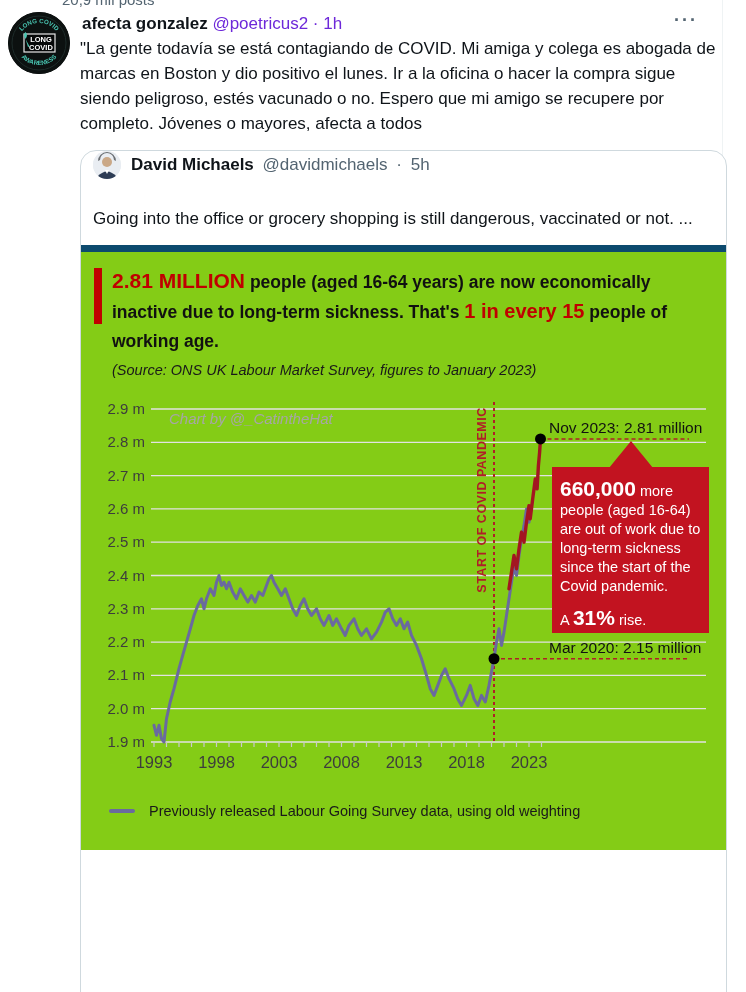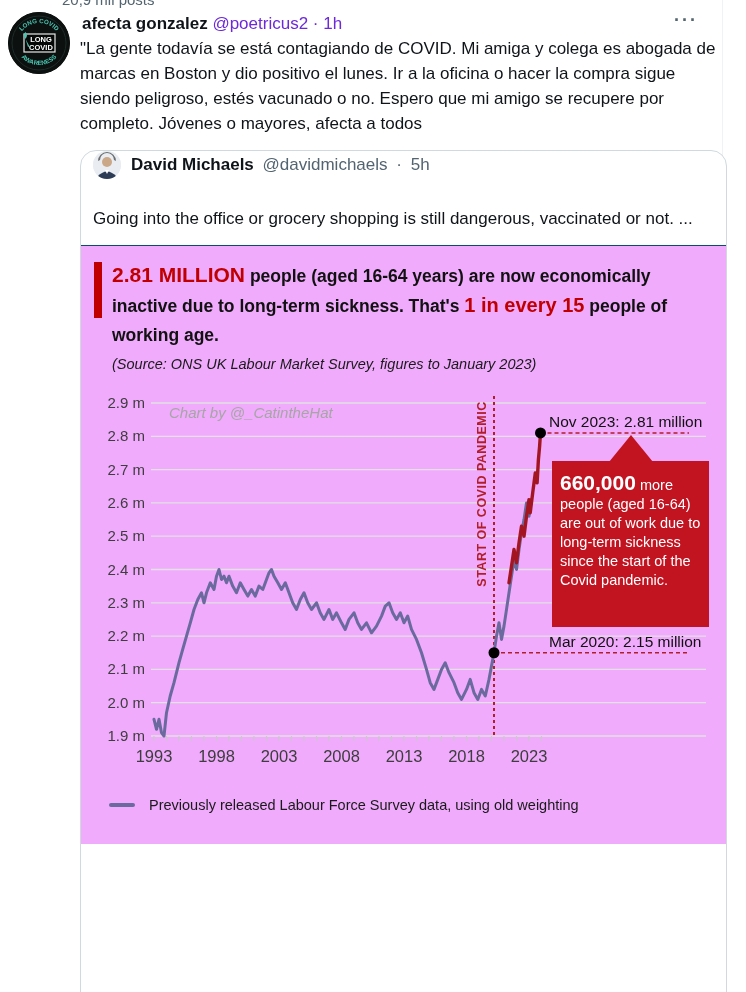--- a/index.html
+++ b/index.html
@@ -31,21 +31,21 @@
   .q-header { position:relative; height:30px; margin:0 12px 2px 12px; }
   .q-avatar { position:absolute; left:0; top:0; width:28px; height:28px; border-radius:50%; overflow:hidden; background:#e7ebf0; }
   .q-name-row { position:absolute; left:38px; top:4px; font-size:17px; white-space:nowrap; }
   .q-name-row .name { font-weight:bold; }
   .q-name-row .handle { color:#536471; margin-left:4px; }
   .q-text { margin:4px 12px 0 12px; font-size:17px; line-height:25px; color:#0f1419; }
   .q-text .para2 { margin-top:25px; }
   .show-more { color:#1d9bf0; cursor:pointer; }
 
   
-  .chart-media { position:relative; margin-top:14px; border-top:1px solid #0c4a6e; background:#f0abfc; }
+  .chart-media { position:relative; margin-top:14px; border-top:7px solid #0c4a6e; background:#84cc16; }
   .headline { position:relative; margin:14px 16px 0 13px; padding-left:18px; font-size:17.5px; font-weight:bold; line-height:29px; color:#111; }
   .headline .bar { position:absolute; left:0; top:2px; width:8px; height:56px; background:#c00000; }
   .headline .stat { color:#c00000; font-size:21px; }
   .headline .ratio { color:#c00000; font-size:20px; }
   .source-line { margin:6px 16px 0 31px; font-style:italic; font-size:14.5px; color:#1a1a1a; }
 
   .plot-wrap { position:relative; margin-top:14px; width:645px; height:392px; }
   .plot-wrap svg { position:absolute; left:0; top:0; }
 
   .callout {
@@ -211,24 +211,27 @@
             <line x1="413.00000000000057" y1="266.75" x2="608" y2="266.75" stroke="#b01e28" stroke-width="1.6" stroke-dasharray="4,3"></line>
             <text x="468" y="260.75" font-size="15.5" fill="#111" font-family="Liberation Sans, sans-serif">Mar 2020: 2.15 million</text>
             <circle cx="413.00000000000057" cy="266.75" r="5.5" fill="#000"></circle>
           </svg>
         <div class="callout">
           <div class="c-arrow"></div>
           <div>
             <span class="big">660,000</span><span> more</span>
           </div>
           <div>people (aged 16-64) are out of work due to long-term sickness since the start of the Covid pandemic.</div>
+          <div class="rise">
+            <span>A </span><span class="big">31%</span><span> rise.</span>
+          </div>
         </div>
       </div>
 
       <div class="legend">
         <div class="legend-row">
           <span class="legend-swatch" id="swatch-0" style="background: rgb(106, 106, 158);"></span>
-          <span class="legend-label">Previously released Labour Force Survey data, using old weighting</span>
+          <span class="legend-label">Previously released Labour Going Survey data, using old weighting</span>
         </div>
       </div>
     </div>
   </div>
 </div>
 
 </body></html>

